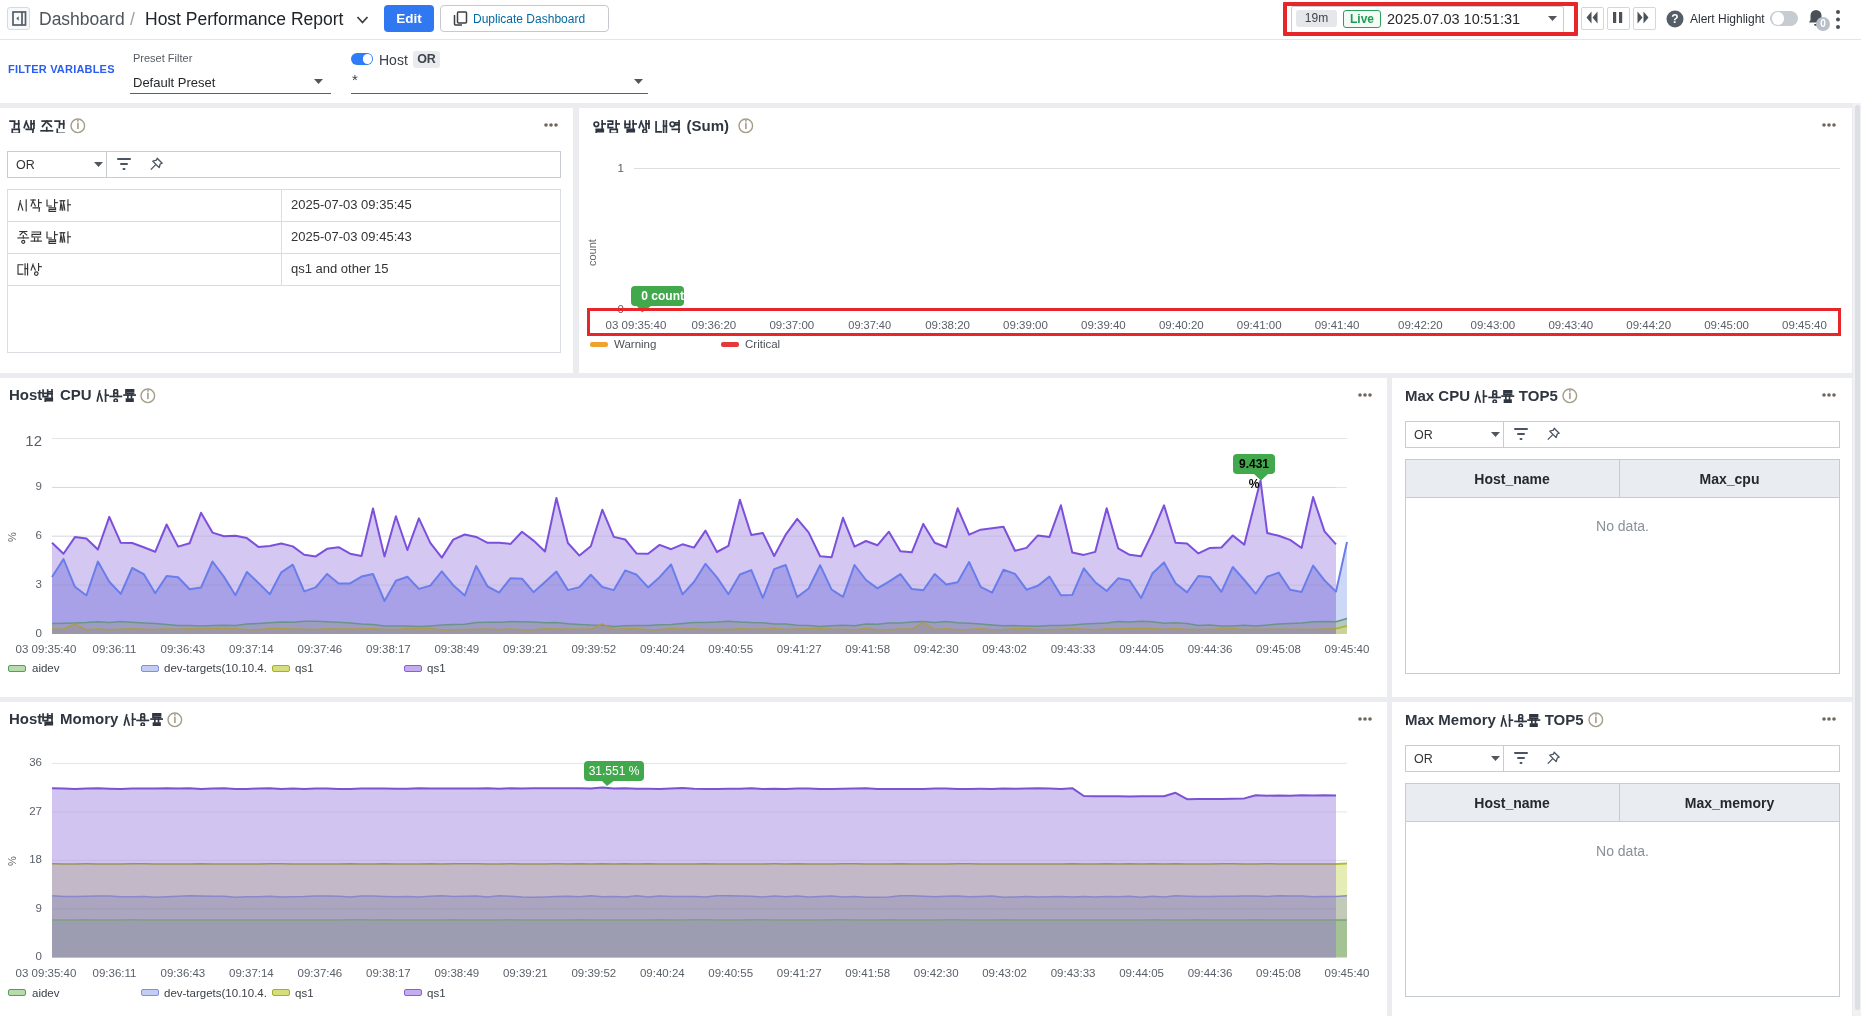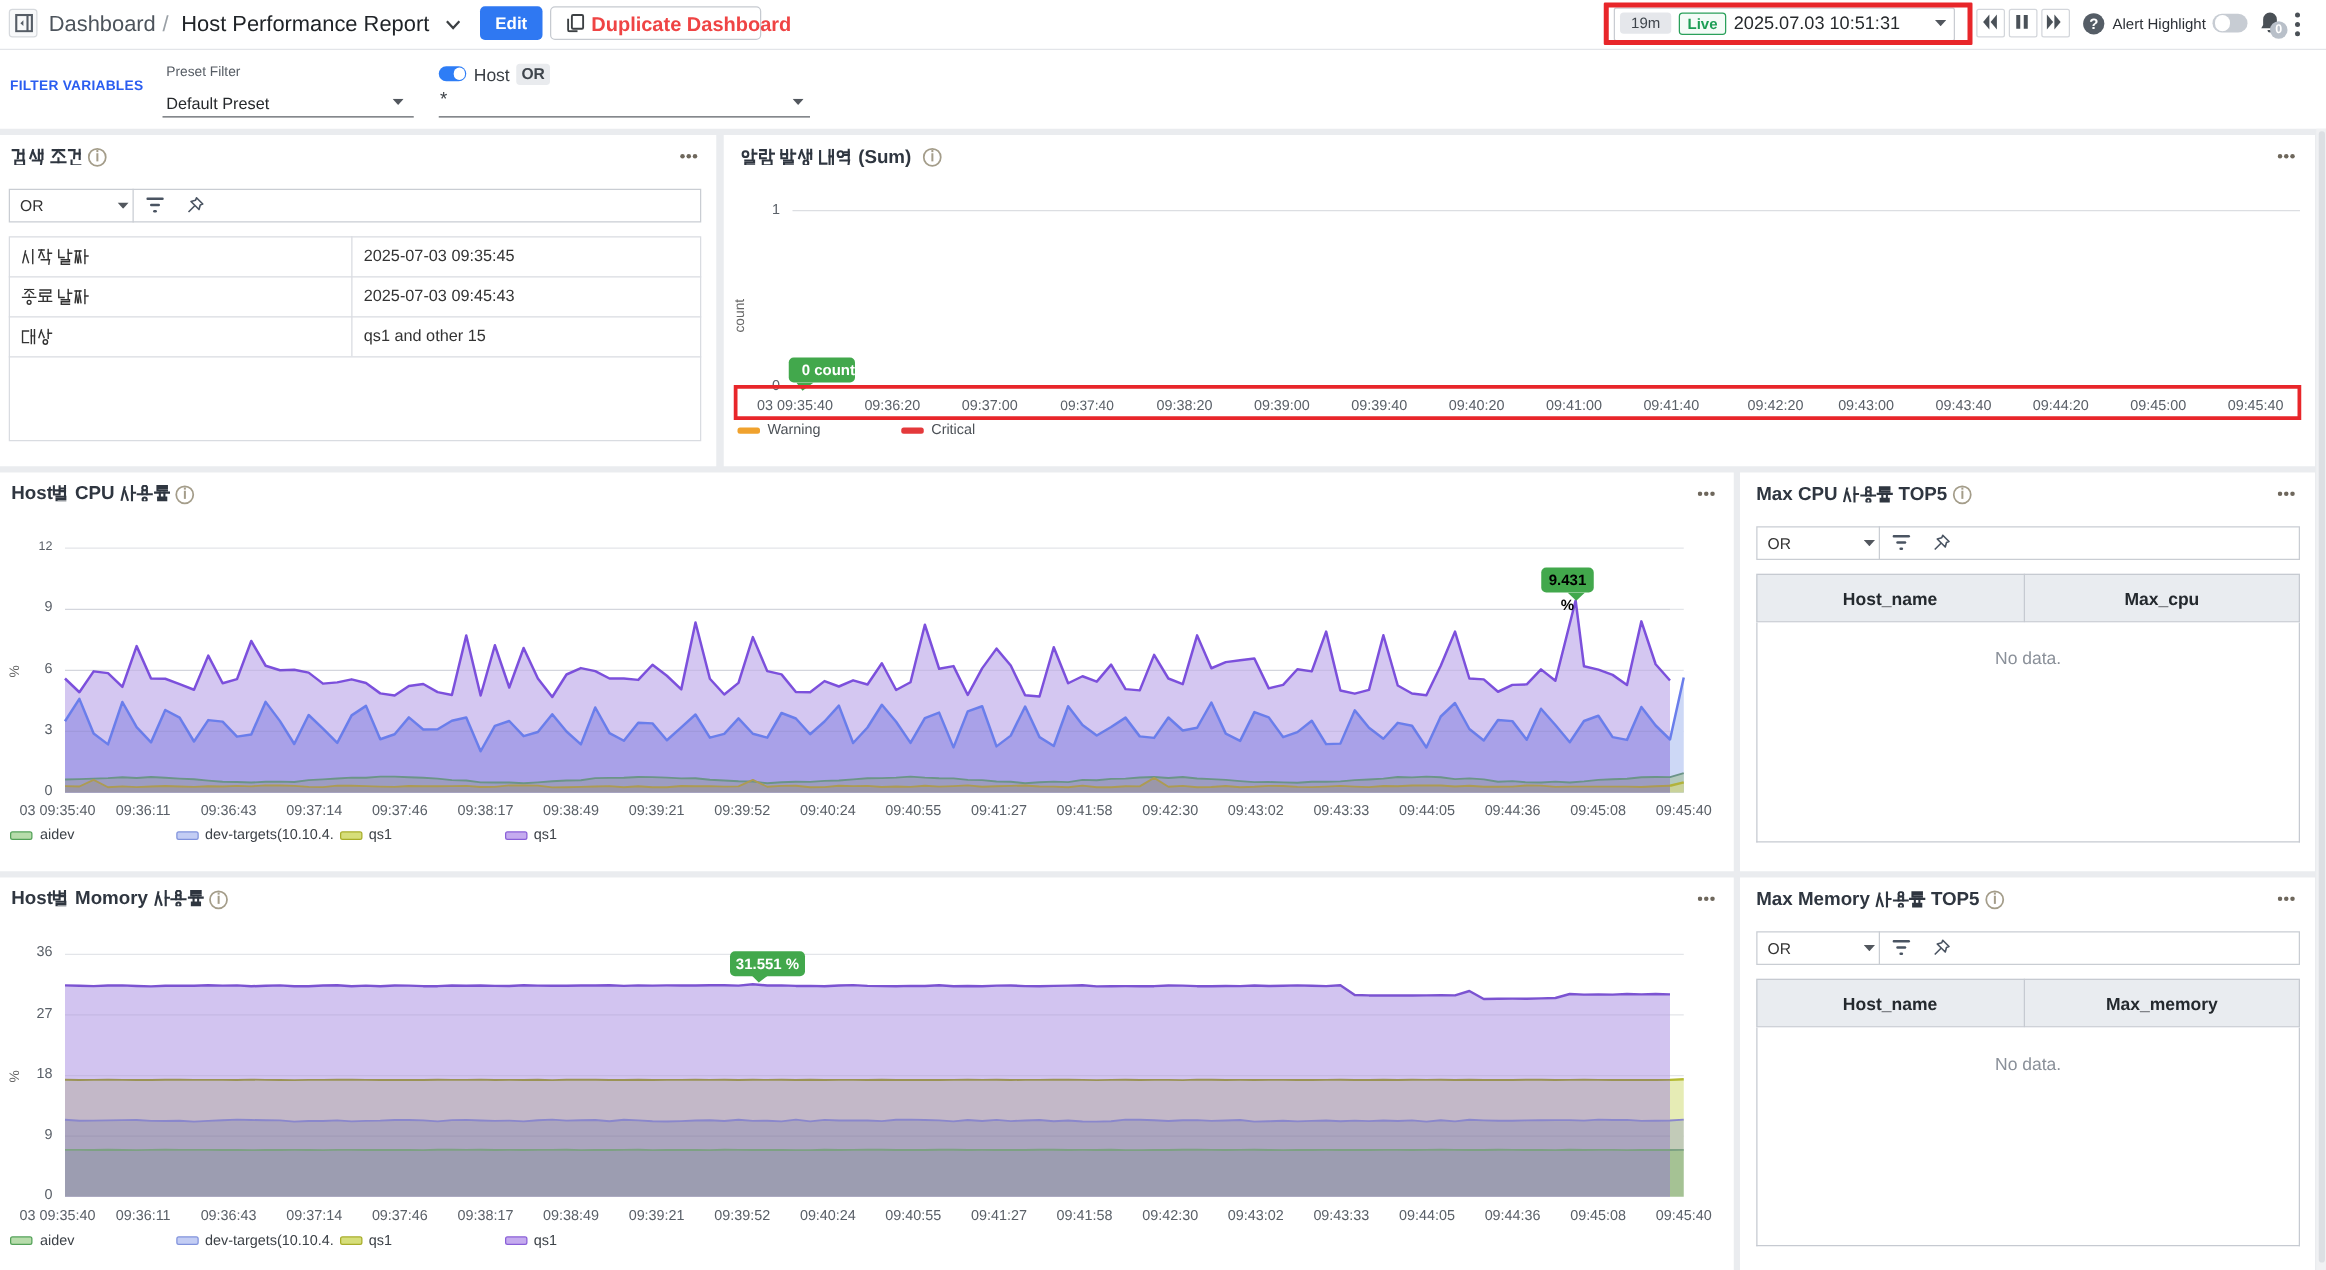--- a/index.html
+++ b/index.html
@@ -15,21 +15,21 @@
 <div style="position:absolute;left:145px;top:9px;font-size:17.5px;color:#202428">Host Performance Report</div>
 <svg style="position:absolute;left:356px;top:16px" width="13" height="8">
     <path d="M1.5,1 L6.5,6.5 L11.5,1" fill="none" stroke="#3c4043" stroke-width="1.8"></path>
   </svg>
 <div style="position:absolute;left:384px;top:5px;width:50px;height:27px;background:#2f78f2;border-radius:4px;color:#fff;font-size:13.5px;font-weight:bold;text-align:center;line-height:27px">Edit</div>
 <div style="position:absolute;left:440px;top:5px;width:167px;height:25px;background:#fff;border:1px solid #c6cad0;border-radius:4px"></div>
 <svg style="position:absolute;left:453px;top:11px" width="15" height="15" fill="none" stroke="#3c4043" stroke-width="1.5">
     <rect x="4.5" y="1" width="9" height="11" rx="1"></rect>
     <path d="M1.5,4 V13 a1,1 0 0 0 1,1 H9"></path>
   </svg>
-<div style="position:absolute;left:473px;top:12px;font-size:16px;font-weight:bold;color:#ef4444">Duplicate Dashboard</div>
+<div style="position:absolute;left:473px;top:12px;font-size:12px;font-weight:normal;color:#0369a1">Duplicate Dashboard</div>
 <div style="position:absolute;left:1291px;top:6px;width:271px;height:25px;background:#fff;border:1px solid #c9ccd2;border-radius:2px"></div>
 <div style="position:absolute;left:1296px;top:10px;width:41px;height:17px;background:#e5e7eb;border-radius:3px;text-align:center;font-size:12px;color:#3f454c;line-height:17px">19m</div>
 <div style="position:absolute;left:1343px;top:9.5px;width:36px;height:16px;background:#f4fbf7;border:1.5px solid #2aa05a;border-radius:3px;text-align:center;font-size:12px;font-weight:bold;color:#1d9e55;line-height:16px">Live</div>
 <div style="position:absolute;left:1387px;top:11px;font-size:14.5px;color:#26292c">2025.07.03 10:51:31</div>
 <svg style="position:absolute;left:1548px;top:16px" width="9" height="5">
     <path d="M0,0 L9,0 L4.5,5 Z" fill="#52575e"></path>
   </svg>
 <div style="position:absolute;left:1283px;top:2px;width:287px;height:26px;border:4px solid #e8262a;border-radius:1px"></div>
 <div style="position:absolute;left:1581px;top:7px;width:21px;height:21px;border:1px solid #d3d6db;border-radius:2px;background:#fff"></div>
 <svg style="position:absolute;left:1584px;top:10px" width="15" height="15">
@@ -333,21 +333,21 @@
     <polygon points="1336.0,250.6 1347.0,247.9 1347.0,256.0 1336.0,256.0" fill="#c9d29a"></polygon>
     <polyline points="52.0,164.8 63.5,175.8 74.9,159.1 86.4,160.5 97.9,171.5 109.3,138.9 120.8,164.8 132.2,165.0 143.7,169.3 155.2,173.8 166.6,146.5 178.1,168.6 189.6,165.3 201.0,134.8 212.5,154.6 224.0,158.2 235.4,157.8 246.9,160.1 258.4,168.9 269.8,167.9 281.3,165.5 292.8,168.4 304.2,176.7 315.7,178.4 327.1,170.8 338.6,169.2 350.1,175.7 361.5,178.0 373.0,130.4 384.5,178.4 395.9,138.2 407.4,172.0 418.9,140.4 430.3,164.8 441.8,179.6 453.2,161.6 464.7,156.5 476.2,158.9 487.6,164.8 499.1,164.8 510.6,165.9 522.0,153.8 533.5,162.6 545.0,173.5 556.4,120.0 567.9,165.0 579.4,177.6 590.8,168.3 602.3,131.7 613.8,158.9 625.2,161.5 636.7,175.6 648.1,175.8 659.6,166.9 671.1,171.2 682.5,166.3 694.0,169.6 705.5,152.6 716.9,174.0 728.4,167.8 739.9,121.8 751.3,157.0 762.8,154.9 774.2,178.0 785.7,156.7 797.2,140.9 808.6,154.4 820.1,178.2 831.6,179.2 843.0,139.8 854.5,168.6 866.0,163.0 877.4,167.3 888.9,153.7 900.4,173.3 911.8,174.3 923.3,145.9 934.7,164.8 946.2,169.3 957.7,130.3 969.1,156.6 980.6,151.7 992.1,150.2 1003.5,148.8 1015.0,172.7 1026.5,169.9 1037.9,157.4 1049.4,159.1 1060.9,127.3 1072.3,174.4 1083.8,176.9 1095.2,173.9 1106.7,130.2 1118.2,170.4 1129.6,176.8 1141.1,178.2 1152.6,154.6 1164.0,127.3 1175.5,164.8 1187.0,165.5 1198.4,175.4 1209.9,169.9 1221.4,169.5 1232.8,157.5 1244.3,166.6 1260.5,102.4 1267.2,155.0 1278.7,157.7 1290.1,161.9 1301.6,170.0 1313.1,119.1 1324.5,153.4 1336.0,166.4" fill="none" stroke="#7c50dc" stroke-width="2" stroke-linejoin="round"></polyline>
     <polyline points="52.0,199.0 63.5,181.1 74.9,208.8 86.4,217.5 97.9,183.6 109.3,203.7 120.8,215.9 132.2,190.0 143.7,196.1 155.2,215.2 166.6,198.1 178.1,199.3 189.6,211.3 201.0,209.6 212.5,183.5 224.0,198.9 235.4,217.2 246.9,194.0 258.4,204.9 269.8,216.3 281.3,194.3 292.8,186.7 304.2,213.4 315.7,209.4 327.1,195.9 338.6,205.6 350.1,205.4 361.5,198.6 373.0,196.0 384.5,223.0 395.9,202.7 407.4,198.8 418.9,210.9 430.3,207.6 441.8,193.4 453.2,207.2 464.7,217.5 476.2,188.0 487.6,208.5 499.1,214.6 510.6,200.2 522.0,200.7 533.5,214.2 545.0,203.9 556.4,193.6 567.9,212.1 579.4,209.1 590.8,196.7 602.3,209.0 613.8,212.1 625.2,192.4 636.7,196.8 648.1,209.4 659.6,199.2 671.1,186.5 682.5,216.4 694.0,204.0 705.5,185.8 716.9,199.4 728.4,216.3 739.9,196.5 751.3,192.1 762.8,219.9 774.2,191.1 785.7,187.0 797.2,219.1 808.6,210.5 820.1,187.2 831.6,211.7 843.0,218.8 854.5,187.0 866.0,202.0 877.4,210.4 888.9,203.6 900.4,196.1 911.8,211.1 923.3,212.3 934.7,196.0 946.2,206.4 957.7,204.2 969.1,184.0 980.6,208.9 992.1,214.7 1003.5,191.7 1015.0,195.9 1026.5,211.7 1037.9,207.7 1049.4,198.6 1060.9,217.3 1072.3,216.9 1083.8,190.3 1095.2,204.2 1106.7,213.0 1118.2,200.3 1129.6,202.6 1141.1,220.0 1152.6,195.2 1164.0,184.4 1175.5,205.2 1187.0,214.4 1198.4,198.0 1209.9,198.9 1221.4,213.8 1232.8,189.0 1244.3,202.0 1255.8,215.8 1267.2,198.8 1278.7,194.6 1290.1,211.7 1301.6,213.9 1313.1,187.6 1324.5,202.4 1336.0,213.6 1347.0,164.0" fill="none" stroke="#6a7eeb" stroke-width="2" stroke-linejoin="round"></polyline>
     <polyline points="52.0,245.6 63.5,245.3 74.9,244.9 86.4,244.5 97.9,243.8 109.3,244.4 120.8,243.6 132.2,244.2 143.7,244.9 155.2,245.4 166.6,246.5 178.1,247.4 189.6,247.6 201.0,248.0 212.5,247.4 224.0,247.3 235.4,247.6 246.9,246.1 258.4,245.5 269.8,244.8 281.3,244.1 292.8,244.2 304.2,243.3 315.7,243.3 327.1,243.8 338.6,244.2 350.1,244.9 361.5,246.1 373.0,246.4 384.5,247.9 395.9,248.0 407.4,248.0 418.9,248.6 430.3,247.9 441.8,247.0 453.2,246.4 464.7,246.2 476.2,244.5 487.6,244.3 499.1,244.2 510.6,243.6 522.0,243.7 533.5,244.1 545.0,244.7 556.4,244.6 567.9,245.8 579.4,246.4 590.8,247.0 602.3,247.2 613.8,248.6 625.2,247.8 636.7,247.4 648.1,247.5 659.6,246.7 671.1,246.4 682.5,245.5 694.0,244.6 705.5,244.5 716.9,244.1 728.4,243.3 739.9,244.1 751.3,244.6 762.8,244.7 774.2,245.9 785.7,246.1 797.2,247.2 808.6,247.4 820.1,248.6 831.6,247.8 843.0,247.3 854.5,247.7 866.0,245.9 877.4,246.2 888.9,245.1 900.4,244.9 911.8,244.0 923.3,243.6 934.7,244.4 946.2,243.6 957.7,244.8 969.1,245.3 980.6,245.9 992.1,246.9 1003.5,247.7 1015.0,247.6 1026.5,247.9 1037.9,248.2 1049.4,247.4 1060.9,247.4 1072.3,247.1 1083.8,246.1 1095.2,245.6 1106.7,244.9 1118.2,243.6 1129.6,243.9 1141.1,243.3 1152.6,243.8 1164.0,245.3 1175.5,244.7 1187.0,245.5 1198.4,247.4 1209.9,246.9 1221.4,247.9 1232.8,248.0 1244.3,247.3 1255.8,248.0 1267.2,247.1 1278.7,245.9 1290.1,245.4 1301.6,245.0 1313.1,243.8 1324.5,243.6 1336.0,243.7 1347.0,240.5" fill="none" stroke="#6b9488" stroke-width="1.5" stroke-linejoin="round"></polyline>
     <polyline points="52.0,250.9 63.5,251.2 74.9,245.9 86.4,251.8 97.9,251.1 109.3,251.7 120.8,251.2 132.2,250.8 143.7,251.2 155.2,251.5 166.6,251.0 178.1,251.2 189.6,250.7 201.0,251.1 212.5,250.3 224.0,250.4 235.4,250.7 246.9,251.5 258.4,251.7 269.8,250.5 281.3,250.6 292.8,250.9 304.2,251.3 315.7,251.5 327.1,250.8 338.6,251.0 350.1,251.0 361.5,250.9 373.0,250.7 384.5,251.6 395.9,251.5 407.4,250.3 418.9,250.4 430.3,250.5 441.8,251.9 453.2,251.8 464.7,251.5 476.2,251.2 487.6,250.9 499.1,251.8 510.6,251.0 522.0,251.8 533.5,251.8 545.0,250.8 556.4,251.0 567.9,250.9 579.4,251.3 590.8,251.1 602.3,245.9 613.8,251.4 625.2,250.7 636.7,250.6 648.1,251.8 659.6,251.7 671.1,250.6 682.5,250.9 694.0,250.7 705.5,251.6 716.9,251.2 728.4,251.5 739.9,250.6 751.3,251.3 762.8,250.9 774.2,250.3 785.7,251.4 797.2,251.0 808.6,250.7 820.1,250.4 831.6,251.2 843.0,251.3 854.5,251.8 866.0,250.5 877.4,251.8 888.9,251.8 900.4,251.0 911.8,251.1 923.3,244.3 934.7,251.4 946.2,250.7 957.7,251.8 969.1,251.6 980.6,250.8 992.1,251.8 1003.5,251.4 1015.0,250.7 1026.5,250.8 1037.9,251.5 1049.4,251.7 1060.9,251.3 1072.3,250.7 1083.8,251.3 1095.2,251.7 1106.7,250.8 1118.2,251.0 1129.6,250.4 1141.1,250.4 1152.6,250.4 1164.0,251.2 1175.5,250.6 1187.0,251.4 1198.4,251.4 1209.9,251.3 1221.4,250.4 1232.8,250.5 1244.3,251.5 1255.8,251.3 1267.2,251.3 1278.7,251.3 1290.1,251.3 1301.6,251.3 1313.1,251.6 1324.5,251.0 1336.0,250.6" fill="none" stroke="#ad9b52" stroke-width="1.5" stroke-linejoin="round"></polyline>
     <polyline points="1336.0,250.6 1347.0,247.9" fill="none" stroke="#b2b33b" stroke-width="2" stroke-linejoin="round"></polyline>
     <line x1="52" y1="207.1" x2="1336" y2="207.1" stroke="#5a5a78" stroke-opacity="0.10" stroke-width="1"></line>
     <line x1="52" y1="158.2" x2="1336" y2="158.2" stroke="#5a5a78" stroke-opacity="0.10" stroke-width="1"></line>
     <line x1="52" y1="109.4" x2="1336" y2="109.4" stroke="#5a5a78" stroke-opacity="0.10" stroke-width="1"></line>
   </svg>
-<div style="position:absolute;left:14px;top:431.5px;width:28px;text-align:right;font-size:10px;color:#5a6068">12</div>
+<div style="position:absolute;left:14px;top:431.5px;width:28px;text-align:right;font-size:15px;color:#5a6068">12</div>
 <div style="position:absolute;left:14px;top:480.4px;width:28px;text-align:right;font-size:11.5px;color:#5a6068">9</div>
 <div style="position:absolute;left:14px;top:529.2px;width:28px;text-align:right;font-size:11.5px;color:#5a6068">6</div>
 <div style="position:absolute;left:14px;top:578.1px;width:28px;text-align:right;font-size:11.5px;color:#5a6068">3</div>
 <div style="position:absolute;left:14px;top:627.0px;width:28px;text-align:right;font-size:11.5px;color:#5a6068">0</div>
 <div style="position:absolute;left:6px;top:542px;font-size:11px;color:#666;transform:rotate(-90deg);transform-origin:left top;white-space:nowrap">%</div>
 <div style="position:absolute;left:4.0px;top:643px;width:84px;text-align:center;font-size:11.5px;color:#5a6068">03 09:35:40</div>
 <div style="position:absolute;left:72.5px;top:643px;width:84px;text-align:center;font-size:11.5px;color:#5a6068">09:36:11</div>
 <div style="position:absolute;left:140.9px;top:643px;width:84px;text-align:center;font-size:11.5px;color:#5a6068">09:36:43</div>
 <div style="position:absolute;left:209.4px;top:643px;width:84px;text-align:center;font-size:11.5px;color:#5a6068">09:37:14</div>
 <div style="position:absolute;left:277.9px;top:643px;width:84px;text-align:center;font-size:11.5px;color:#5a6068">09:37:46</div>
@@ -453,21 +453,21 @@
 <div style="position:absolute;left:688.7px;top:967px;width:84px;text-align:center;font-size:11.5px;color:#5a6068">09:40:55</div>
 <div style="position:absolute;left:757.2px;top:967px;width:84px;text-align:center;font-size:11.5px;color:#5a6068">09:41:27</div>
 <div style="position:absolute;left:825.7px;top:967px;width:84px;text-align:center;font-size:11.5px;color:#5a6068">09:41:58</div>
 <div style="position:absolute;left:894.2px;top:967px;width:84px;text-align:center;font-size:11.5px;color:#5a6068">09:42:30</div>
 <div style="position:absolute;left:962.6px;top:967px;width:84px;text-align:center;font-size:11.5px;color:#5a6068">09:43:02</div>
 <div style="position:absolute;left:1031.1px;top:967px;width:84px;text-align:center;font-size:11.5px;color:#5a6068">09:43:33</div>
 <div style="position:absolute;left:1099.6px;top:967px;width:84px;text-align:center;font-size:11.5px;color:#5a6068">09:44:05</div>
 <div style="position:absolute;left:1168.1px;top:967px;width:84px;text-align:center;font-size:11.5px;color:#5a6068">09:44:36</div>
 <div style="position:absolute;left:1236.5px;top:967px;width:84px;text-align:center;font-size:11.5px;color:#5a6068">09:45:08</div>
 <div style="position:absolute;left:1305.0px;top:967px;width:84px;text-align:center;font-size:11.5px;color:#5a6068">09:45:40</div>
-<div style="position:absolute;left:584px;top:760.5px;width:60px;height:20px;background:#42a84c;border-radius:4px;text-align:center;font-size:12px;font-weight:bold;color:#fff;line-height:20px">31.551 %</div>
+<div style="position:absolute;left:584px;top:760.5px;width:60px;height:20px;background:#42a84c;border-radius:4px;text-align:center;font-size:12px;font-weight:normal;color:#fff;line-height:20px">31.551 %</div>
 <svg style="position:absolute;left:601px;top:780px" width="14" height="7">
     <path d="M0,0 L14,0 L6,6 Z" fill="#42a84c"></path>
   </svg>
 <div style="position:absolute;left:8px;top:989.0px;width:16px;height:5px;background:#b7dcab;border:1.5px solid #53a158;border-radius:2px"></div>
 <div style="position:absolute;left:32px;top:986.5px;width:103.5px;overflow:hidden;white-space:nowrap;font-size:11.5px;color:#3c4147">aidev</div>
 <div style="position:absolute;left:140.5px;top:989.0px;width:16px;height:5px;background:#c3cdf4;border:1.5px solid #8092dc;border-radius:2px"></div>
 <div style="position:absolute;left:164px;top:986.5px;width:103.5px;overflow:hidden;white-space:nowrap;font-size:11.5px;color:#3c4147">dev-targets(10.10.4...</div>
 <div style="position:absolute;left:272px;top:989.0px;width:16px;height:5px;background:#d6de7a;border:1.5px solid #a8ad2a;border-radius:2px"></div>
 <div style="position:absolute;left:295px;top:986.5px;width:103.5px;overflow:hidden;white-space:nowrap;font-size:11.5px;color:#3c4147">qs1</div>
 <div style="position:absolute;left:403.5px;top:989.0px;width:16px;height:5px;background:#c5abef;border:1.5px solid #8a5fd8;border-radius:2px"></div>

